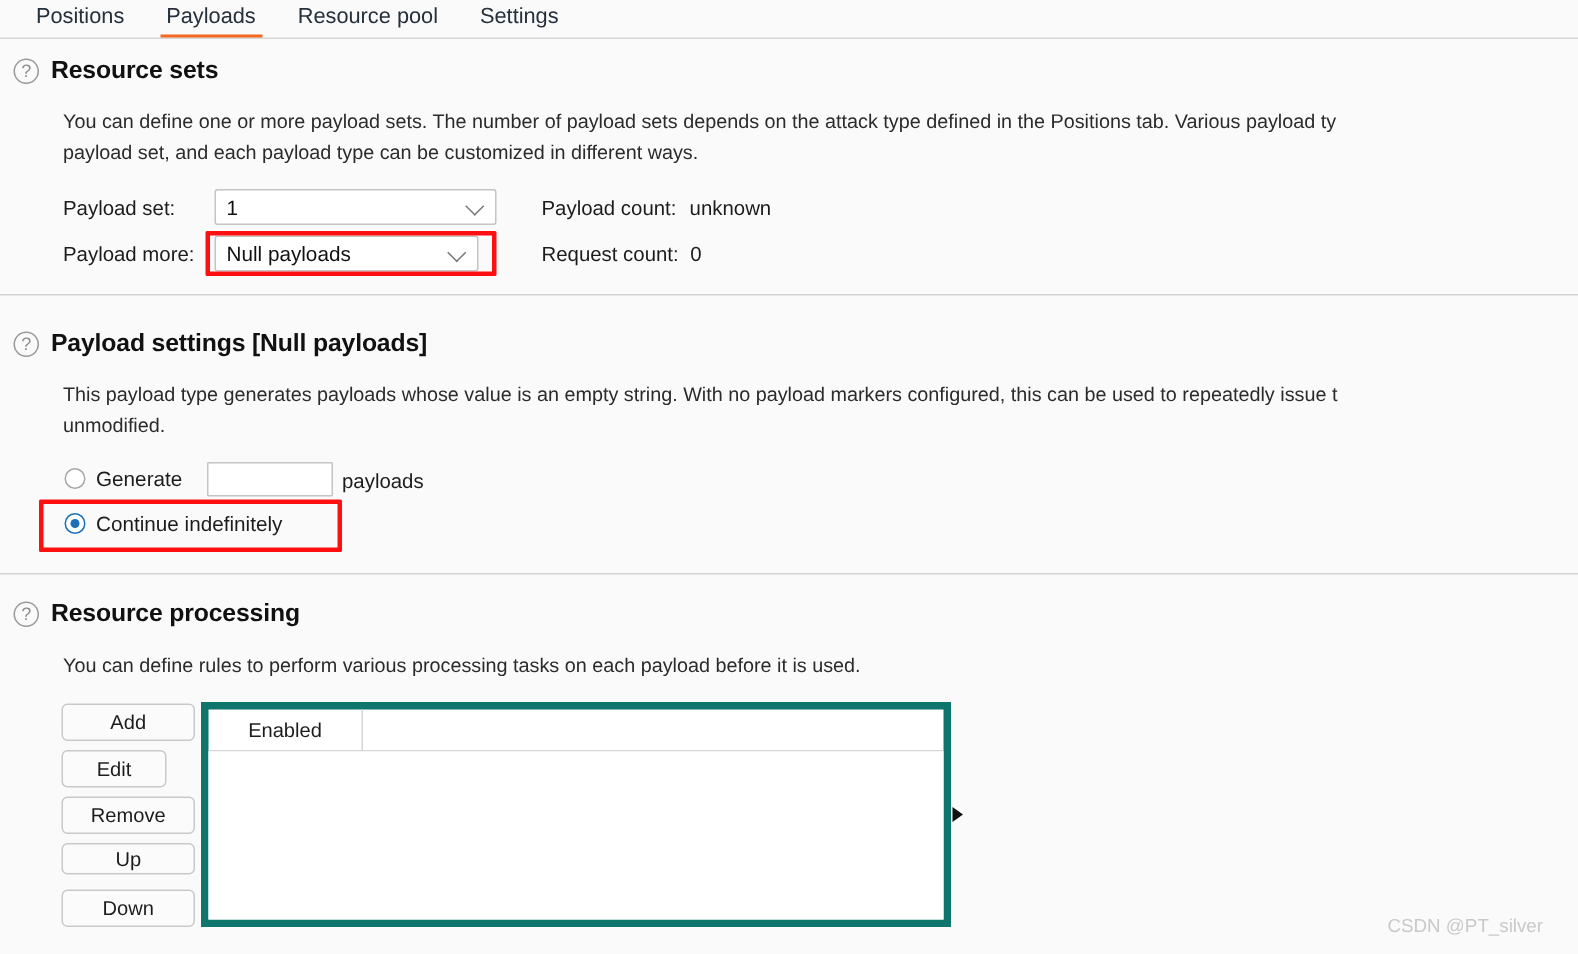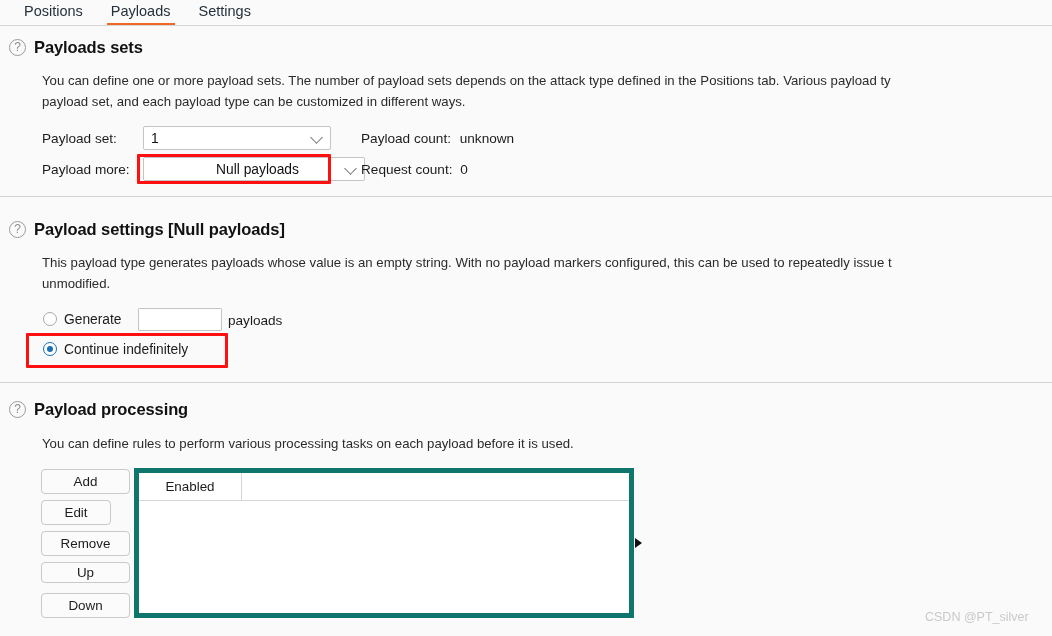--- a/index.html
+++ b/index.html
@@ -240,39 +240,40 @@
     color: #c9c9c9;
     white-space: nowrap;
   }
 </style>
 </head>
 <body>
 
 <div class="tabbar">
   <div class="tab">Positions</div>
   <div class="tab active">Payloads</div>
+  <div class="tab">Resource pool</div>
   <div class="tab">Settings</div>
 </div>
 
 <div class="section-head" style="left:9px; top:38px;">
   <div class="help-icon">?</div>
-  <div class="section-title">Payloads sets</div>
+  <div class="section-title">Resource sets</div>
 </div>
 
 <div class="body-text" style="left:42px; top:70px;">You can define one or more payload sets. The number of payload sets depends on the attack type defined in the Positions tab. Various payload ty</div>
 <div class="body-text" style="left:42px; top:91px;">payload set, and each payload type can be customized in different ways.</div>
 
 <div class="field-label" style="left:42px; top:131px;">Payload set:</div>
 <div class="combo" style="left:143px; top:126px; width:188px; height:24px;">
   <span>1</span>
   <span class="chev"></span>
 </div>
 
 <div class="field-label" style="left:42px; top:162px;">Payload more:</div>
-<div class="combo" style="left:143px; top:157px; width:222px; height:24px;justify-content:center;">
+<div class="combo" style="left:143px; top:157px; width:176px; height:24px;">
   <span>Null payloads</span>
   <span class="chev"></span>
 </div>
 
 <div class="count-text" style="left:361px; top:131px;">
   <span>Payload count:</span>
   <span style="margin-left:5px;">unknown</span>
 </div>
 <div class="count-text" style="left:361px; top:162px;">
   <span>Request count:</span>
@@ -302,21 +303,21 @@
   <span class="radio checked"></span>
   <span class="radio-label">Continue indefinitely</span>
 </div>
 
 <div class="anno-box" style="left:26px; top:333px; width:202px; height:35px;"></div>
 
 <div class="divider" style="top:382px;"></div>
 
 <div class="section-head" style="left:9px; top:400px;">
   <div class="help-icon">?</div>
-  <div class="section-title">Payload processing</div>
+  <div class="section-title">Resource processing</div>
 </div>
 
 <div class="body-text" style="left:42px; top:433px;">You can define rules to perform various processing tasks on each payload before it is used.</div>
 
 <div class="side-btn" style="left:41px; top:469px; width:89px; height:25px;">Add</div>
 <div class="side-btn" style="left:41px; top:500px; width:70px; height:25px;">Edit</div>
 <div class="side-btn" style="left:41px; top:531px; width:89px; height:25px;">Remove</div>
 <div class="side-btn" style="left:41px; top:562px; width:89px; height:21px;">Up</div>
 <div class="side-btn" style="left:41px; top:593px; width:89px; height:25px;">Down</div>
 

